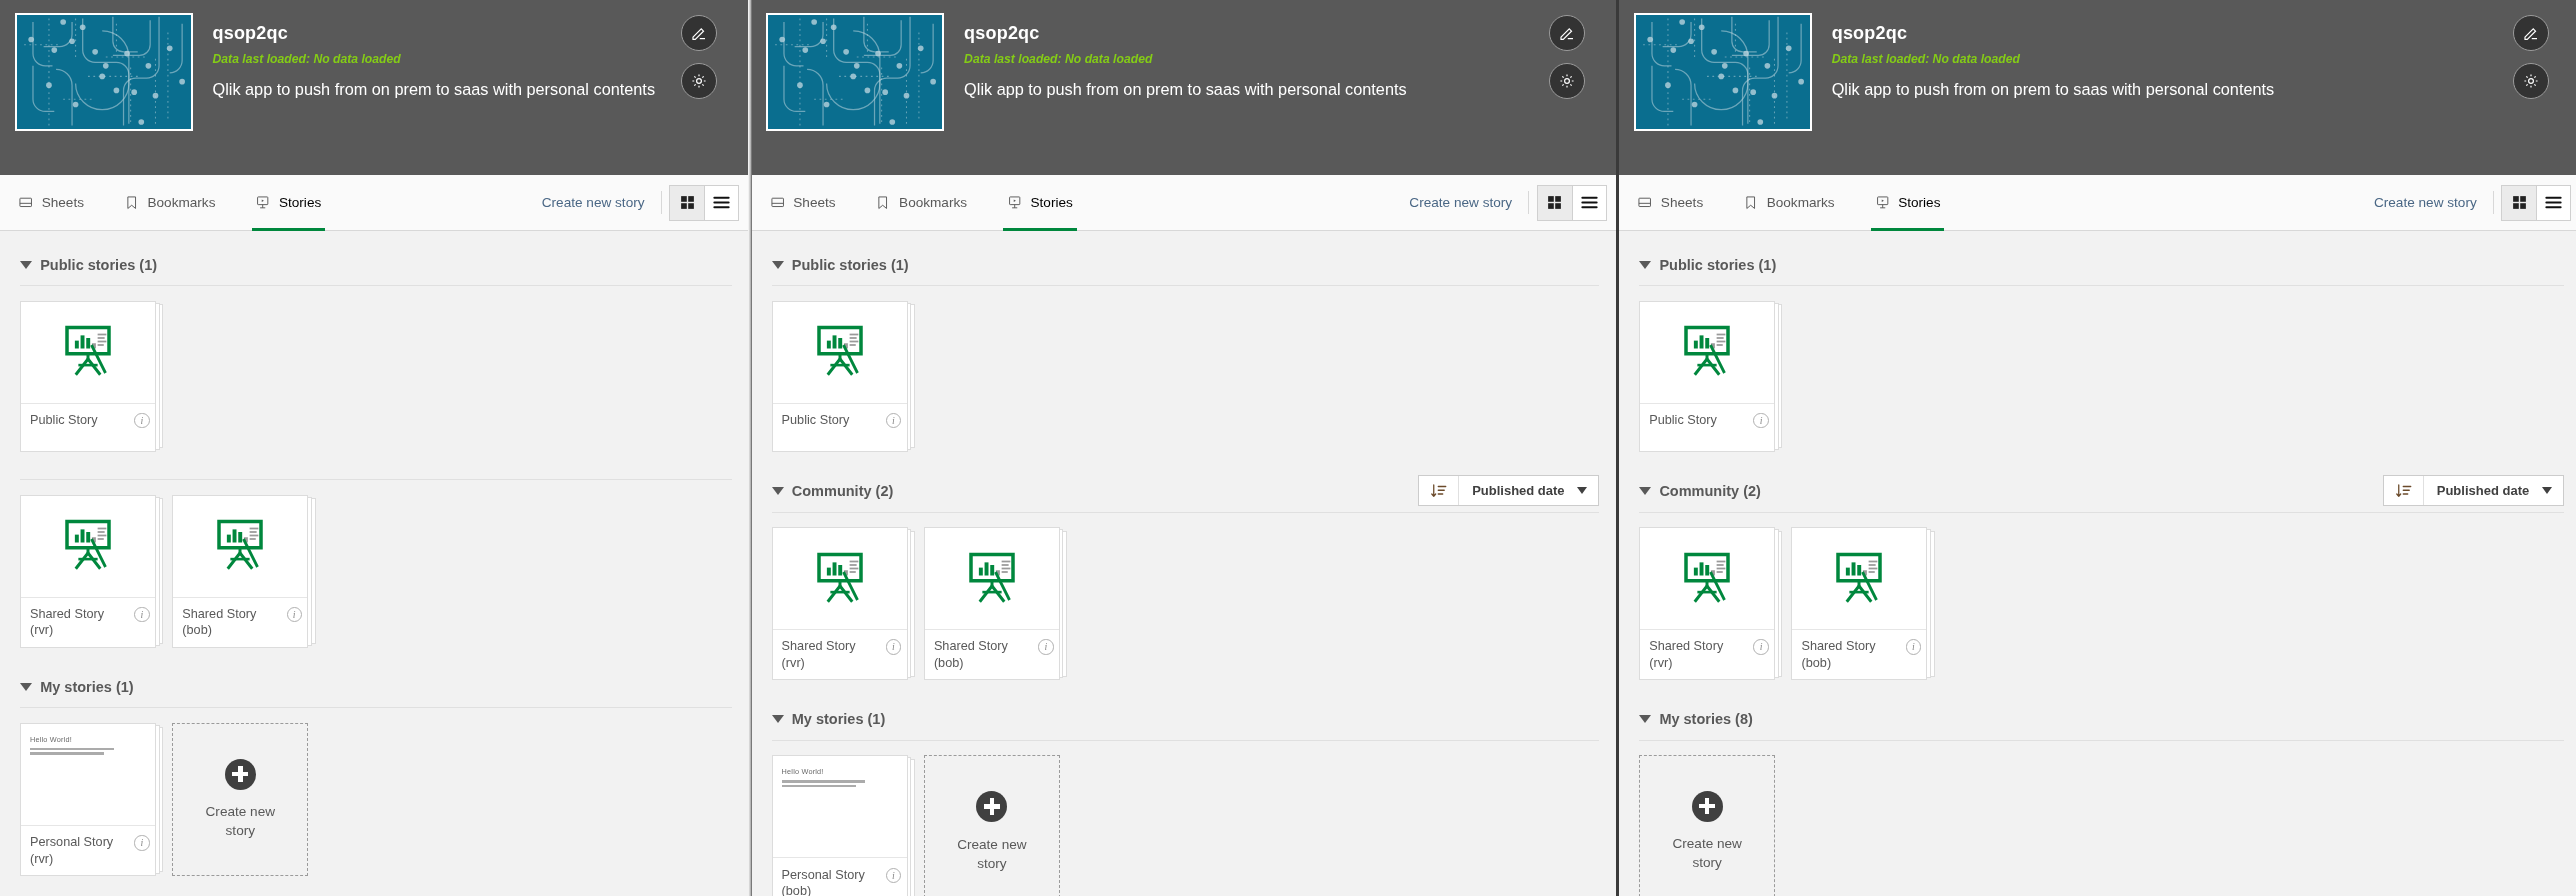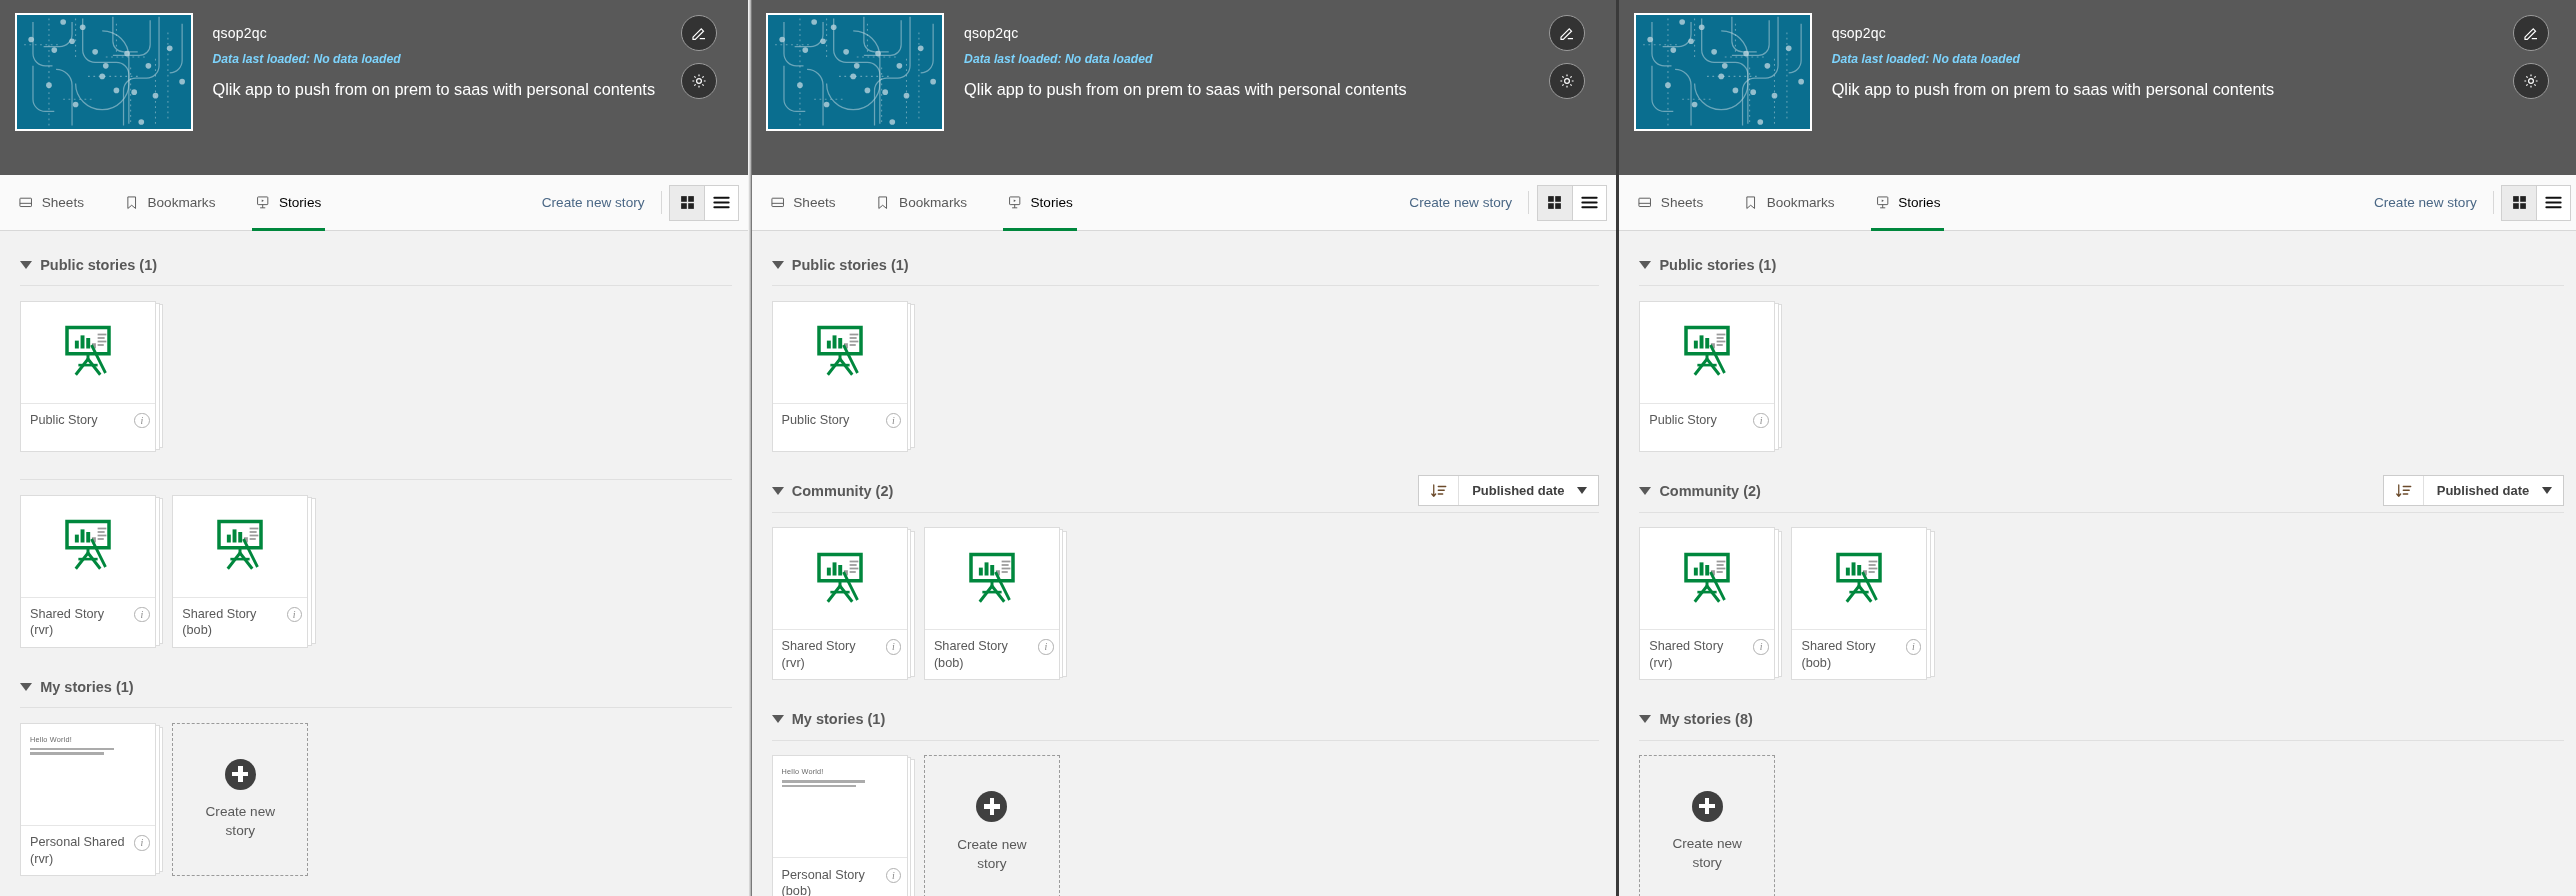--- a/index.html
+++ b/index.html
@@ -40,28 +40,28 @@
     border: 2.7px solid #ffffff;
     flex: 0 0 auto;
     position: relative;
     overflow: hidden;
   }
   .app-thumb svg { display: block; width: 100%; height: 100%; }
 
   .app-meta { margin-left: 20px; padding-top: 9px; min-width: 0; }
   .app-title {
     color: #ffffff;
-    font-size: 14px;
-    font-weight: normal;
+    font-size: 18px;
+    font-weight: bold;
     letter-spacing: 0.2px;
     line-height: 22px;
     white-space: nowrap;
   }
   .app-loaded {
-    color: #7dd3fc;
+    color: #84cc16;
     font-size: 12.2px;
     font-style: italic;
     font-weight: bold;
     margin-top: 8.2px;
     white-space: nowrap;
   }
   .app-desc {
     color: #ffffff;
     font-size: 16.3px;
     margin-top: 14.5px;
@@ -535,21 +535,21 @@
                 <div class="card-thumb">
                   <div class="text-thumb">
                     <div class="tt-title">Hello World!</div>
                     <div class="tt-lines">
                       <div class="tt-line" style="width: 72%;"></div>
                       <div class="tt-line" style="width: 64%;"></div>
                     </div>
                   </div>
                 </div>
                 <div class="card-foot">
-                  <div class="card-name">Personal Shared (rvr)</div>
+                  <div class="card-name">Personal Story (rvr)</div>
                   <div class="info-icon">i</div>
                 </div>
               </div>
             </div>
             <div class="create-card">
               <div class="plus-circle"></div>
               <div class="create-label">Create new story</div>
             </div>
           </div>
         </div>

